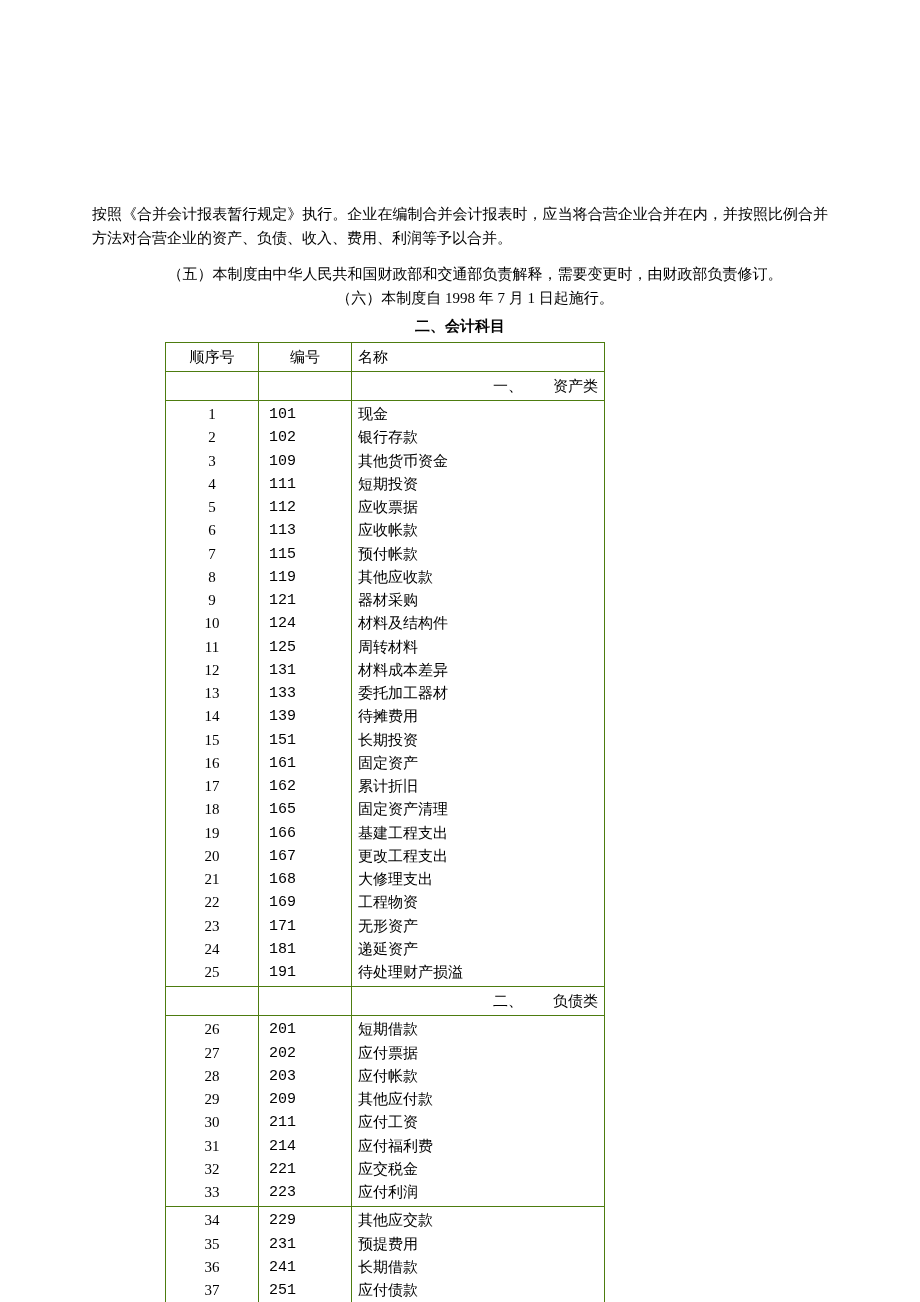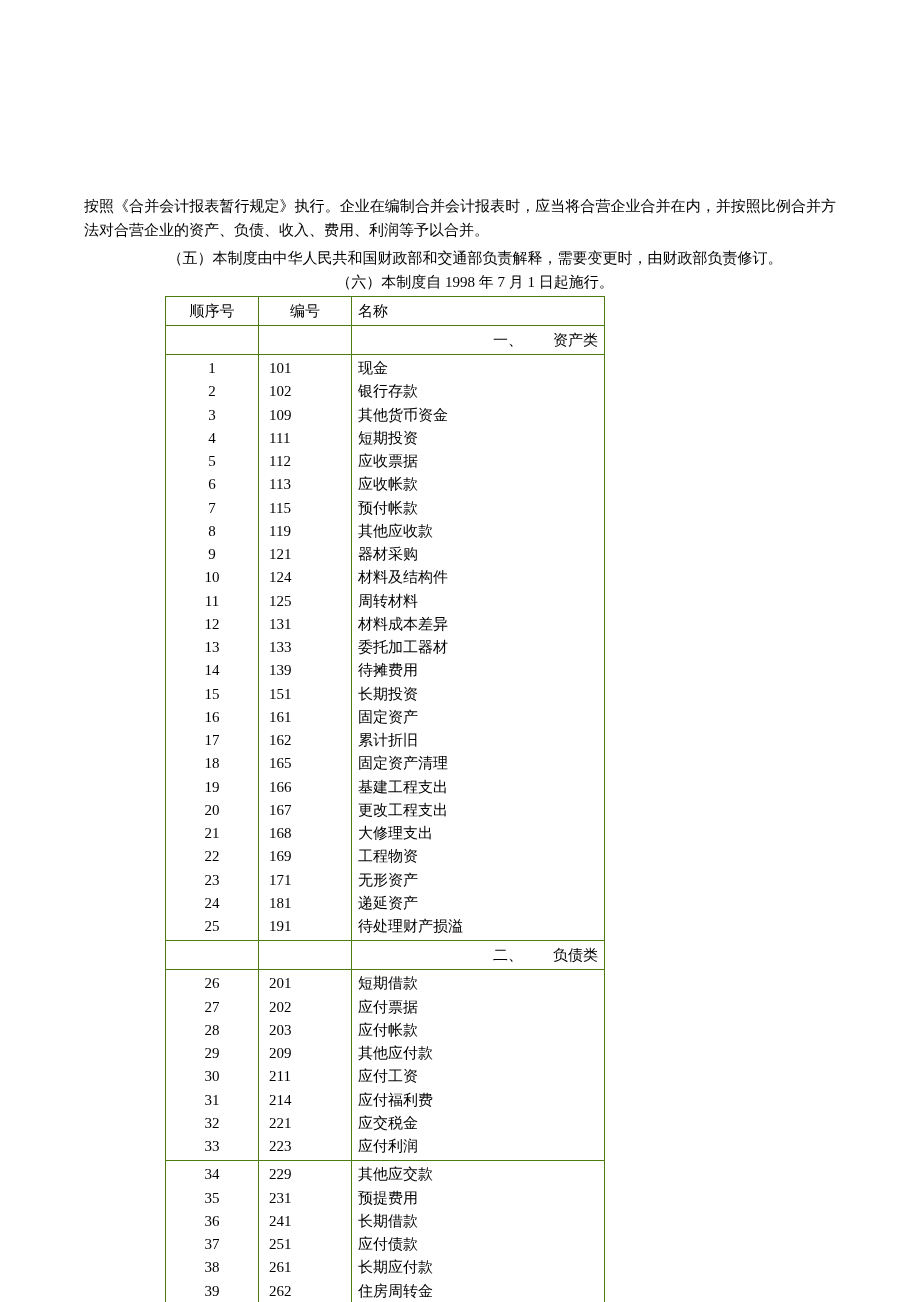--- a/index.html
+++ b/index.html
@@ -10,21 +10,21 @@
       background: #fff;
       margin: 0;
       padding: 0;
       width: 920px;
     }
     .page {
       padding: 190px 80px 40px 80px;
     }
     .para {
       text-align: justify;
-      margin: 4px;
+      margin: 12px;
     }
     .para-indent {
       text-indent: 2em;
       margin: 0;
       text-align: center;
     }
     .section-title {
       text-align: center;
       font-weight: bold;
       margin: 4px 0;
@@ -53,36 +53,37 @@
     }
     .cat-row .col-name-cell {
       text-align: right;
       padding: 2px 6px;
     }
     .num-list {
       padding: 2px 6px;
       line-height: 1.55;
     }
     .seq-list { text-align: center; }
-    .code-list { text-align: left; padding-left: 10px;}
+    .code-list { text-align: left; padding-left: 10px; font-family: Liberation Mono, monospace;}
     .name-list { text-align: left; padding-left: 6px;}
     .cat-prefix {
       padding-left: 60px;
       padding-right: 30px;
     }
   </style>
 </head>
 <body>
 
 <div class="page">
 
   <p class="para">按照《合并会计报表暂行规定》执行。企业在编制合并会计报表时，应当将合营企业合并在内，并按照比例合并方法对合营企业的资产、负债、收入、费用、利润等予以合并。</p>
   <p class="para-indent">（五）本制度由中华人民共和国财政部和交通部负责解释，需要变更时，由财政部负责修订。</p>
   <p class="para-indent">（六）本制度自 1998 年 7 月 1 日起施行。</p>
 
+  <div class="section-title">二、会计科目</div>
 
   <table>
     <tbody>
         <tr>
       <td class="col-seq th">顺序号</td>
       <td class="col-code th">编号</td>
       <td class="col-name th" style="text-align:left;padding-left:6px">名称</td>
     </tr>
 
     <tr class="cat-row">

